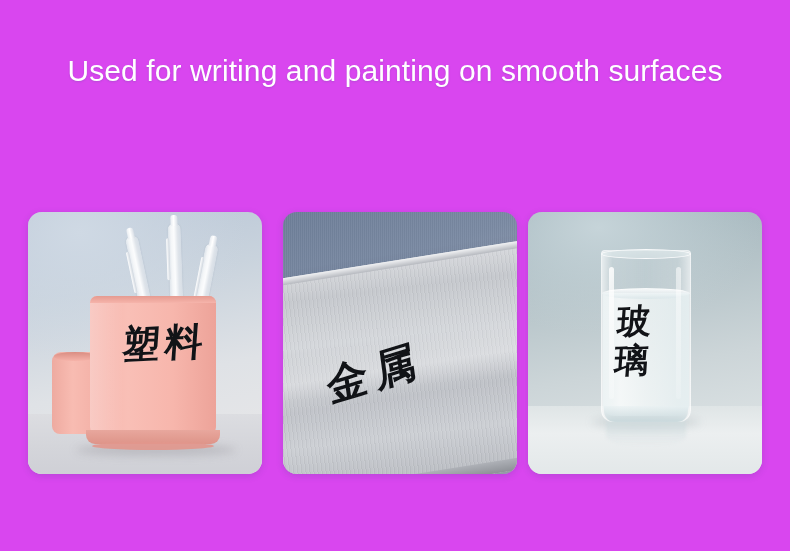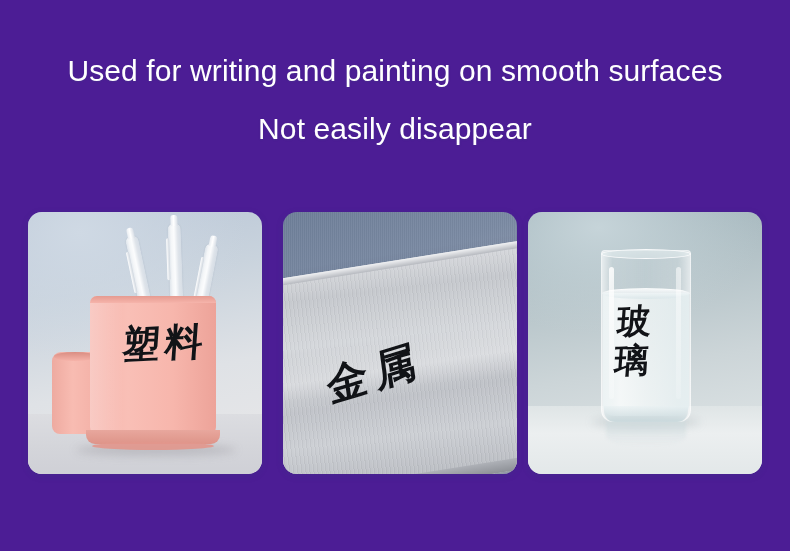--- a/index.html
+++ b/index.html
@@ -7,21 +7,21 @@
   body {
     width:790px; height:551px;
     overflow:hidden;
     font-family:"Liberation Sans", sans-serif;
     background:#82a2cb;
   }
 
   #stage {
     position:relative;
     width:790px; height:551px;
-    background:#4c1d95;
+    background:#d946ef;
   }
 
   
   .headline {
     position:absolute;
     left:0; width:790px;
     text-align:center;
     color:#ffffff;
     font-size:30px;
     font-weight:400;
@@ -270,21 +270,20 @@
     text-align:center;
     transform:rotate(-2deg) skewX(-6deg);
   }
 </style>
 </head>
 <body>
 
 <div id="stage">
 
   <div class="headline l1">Used for writing and painting on smooth surfaces</div>
-  <div class="headline l2">Not easily disappear</div>
 
   <div class="panel p1">
     <div class="scene bg-plastic">
       <div class="desk1"></div>
 
       <div class="shadow1"></div>
 
       <div class="pens">
         <div class="pen a">
           <div class="tipcap"></div>

